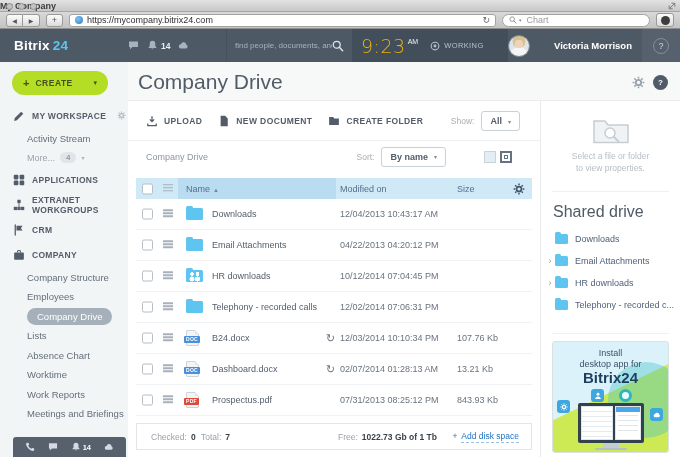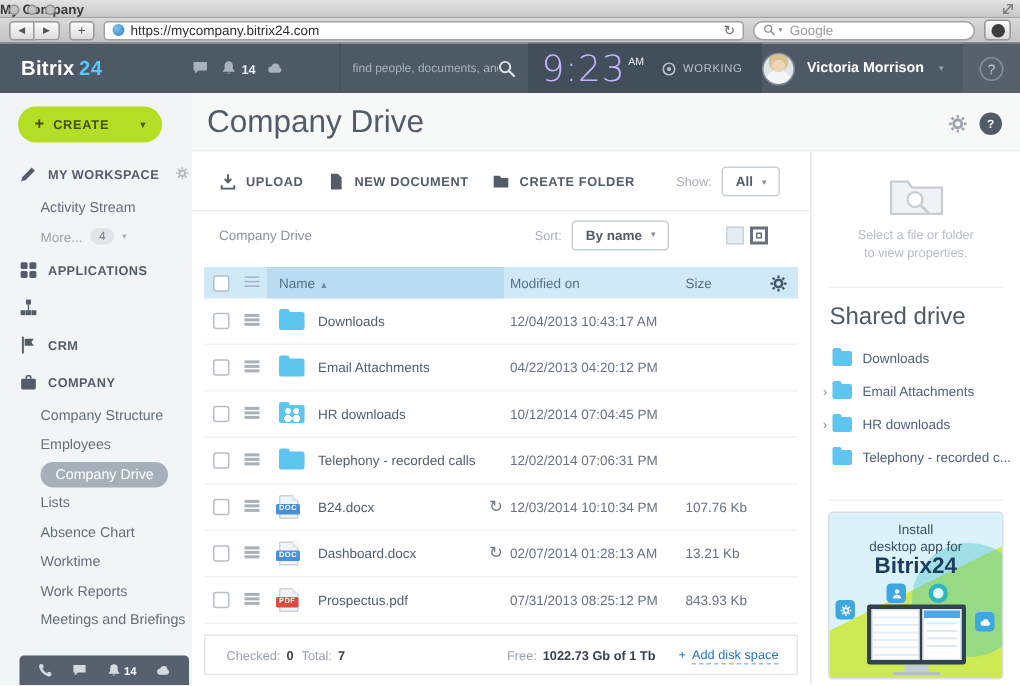--- a/index.html
+++ b/index.html
@@ -36,26 +36,26 @@
   .logo{position:absolute;left:14px;top:0;height:33px;display:flex;align-items:center;font-size:13.5px;font-weight:bold;letter-spacing:.2px}
   .lg1{color:#fff}.lg2{color:#55c8f7;margin-left:3px}
   .hdricons{position:absolute;left:128px;top:0;height:33px;display:flex;align-items:center;gap:8px;color:#a9b3bf}
   .hdricons .ic{width:11px;height:11px}
   .bellwrap{display:flex;align-items:center;gap:3px}
   .bellcount{font-size:8.5px;font-weight:bold;color:#e8edf2}
   .hsearch{position:absolute;left:226px;top:0;width:126px;height:33px;border-left:1px solid #46515e;display:flex;align-items:center;padding:0 8px}
   .hsearchtext{font-size:8px;color:#a8b2bf;flex:1;white-space:nowrap;overflow:hidden}
   .hsearch .ic{width:12px;height:12px;color:#dfe5ea;flex:none}
   .clockpanel{position:absolute;left:352px;top:0;width:156px;height:33px;background:#434e5b;display:flex;align-items:center;padding-left:9px}
-  .time{font-size:24px;color:#c4b5fd;font-weight:200;letter-spacing:.5px;font-family:"DejaVu Sans","Liberation Sans",sans-serif}
+  .time{font-size:19px;color:#eab308;font-weight:200;letter-spacing:.5px;font-family:"DejaVu Sans","Liberation Sans",sans-serif}
   .meridiem{font-size:7px;color:#eef2f6;margin:-9px 0 0 2px}
   .status{display:flex;align-items:center;gap:4px;margin-left:12px;color:#b7c0ca}
   .statusring{width:10px;height:10px;flex:none}
   .statustext{font-size:7.5px;font-weight:normal;letter-spacing:.4px}
-  .user{position:absolute;left:508px;top:0;width:134px;height:33px;display:flex;align-items:center;gap:8px}
+  .user{position:absolute;left:508px;top:0;width:134px;height:33px;display:flex;align-items:center;gap:24px}
   .avatar{width:22px;height:22px;border-radius:50%;border:1px solid #7c8692;flex:none;background:
     radial-gradient(circle at 50% 40%,#ecd4b9 0 27%,transparent 28%),
     radial-gradient(circle at 50% 26%,#d9c392 0 36%,transparent 37%),
     radial-gradient(circle at 50% 105%,#f3f5f6 0 42%,transparent 43%),
     #dfe4e8}
   .uname{font-size:9.5px;font-weight:bold;color:#fff;white-space:nowrap}
   .ucaret{font-size:6px;color:#98a2ad;margin-left:2px}
   .helppanel{position:absolute;right:0;top:0;width:38px;height:33px;background:#57616d;display:flex;align-items:center;justify-content:center}
   .qcircle{width:16px;height:16px;border:1px solid #848e99;border-radius:50%;font-size:9px;color:#ccd3da;display:flex;align-items:center;justify-content:center}
 
@@ -269,21 +269,21 @@
     <div class="urlfield">
       <span class="globe"></span>
       <span class="urltext">https://mycompany.bitrix24.com</span>
       <span class="reload">↻</span>
     </div>
     <div class="gsearch">
       <svg class="ic gsic" viewBox="0 0 16 16">
           <use href="#i-search"></use>
         </svg>
       <span class="gscaret">▾</span>
-      <span class="gstext">Google</span>
+      <span class="gstext">Chart</span>
     </div>
     <button class="topbtn">
         <span class="darkdot"></span>
       </button>
   </div>
 
   <div class="appheader">
     <div class="logo">
         <span class="lg1">Bitrix</span>
         <span class="lg2">24</span>
@@ -355,20 +355,21 @@
     <div class="side-sec">
       <svg class="ic" viewBox="0 0 16 16">
           <use href="#i-apps"></use>
         </svg>
       <span>APPLICATIONS</span>
     </div>
     <div class="side-sec">
       <svg class="ic" viewBox="0 0 16 16">
           <use href="#i-blocks"></use>
         </svg>
+      <span>EXTRANET WORKGROUPS</span>
     </div>
     <div class="side-sec">
       <svg class="ic" viewBox="0 0 16 16">
           <use href="#i-flag"></use>
         </svg>
       <span>CRM</span>
     </div>
     <div class="side-sec">
       <svg class="ic" viewBox="0 0 16 16">
           <use href="#i-case"></use>

